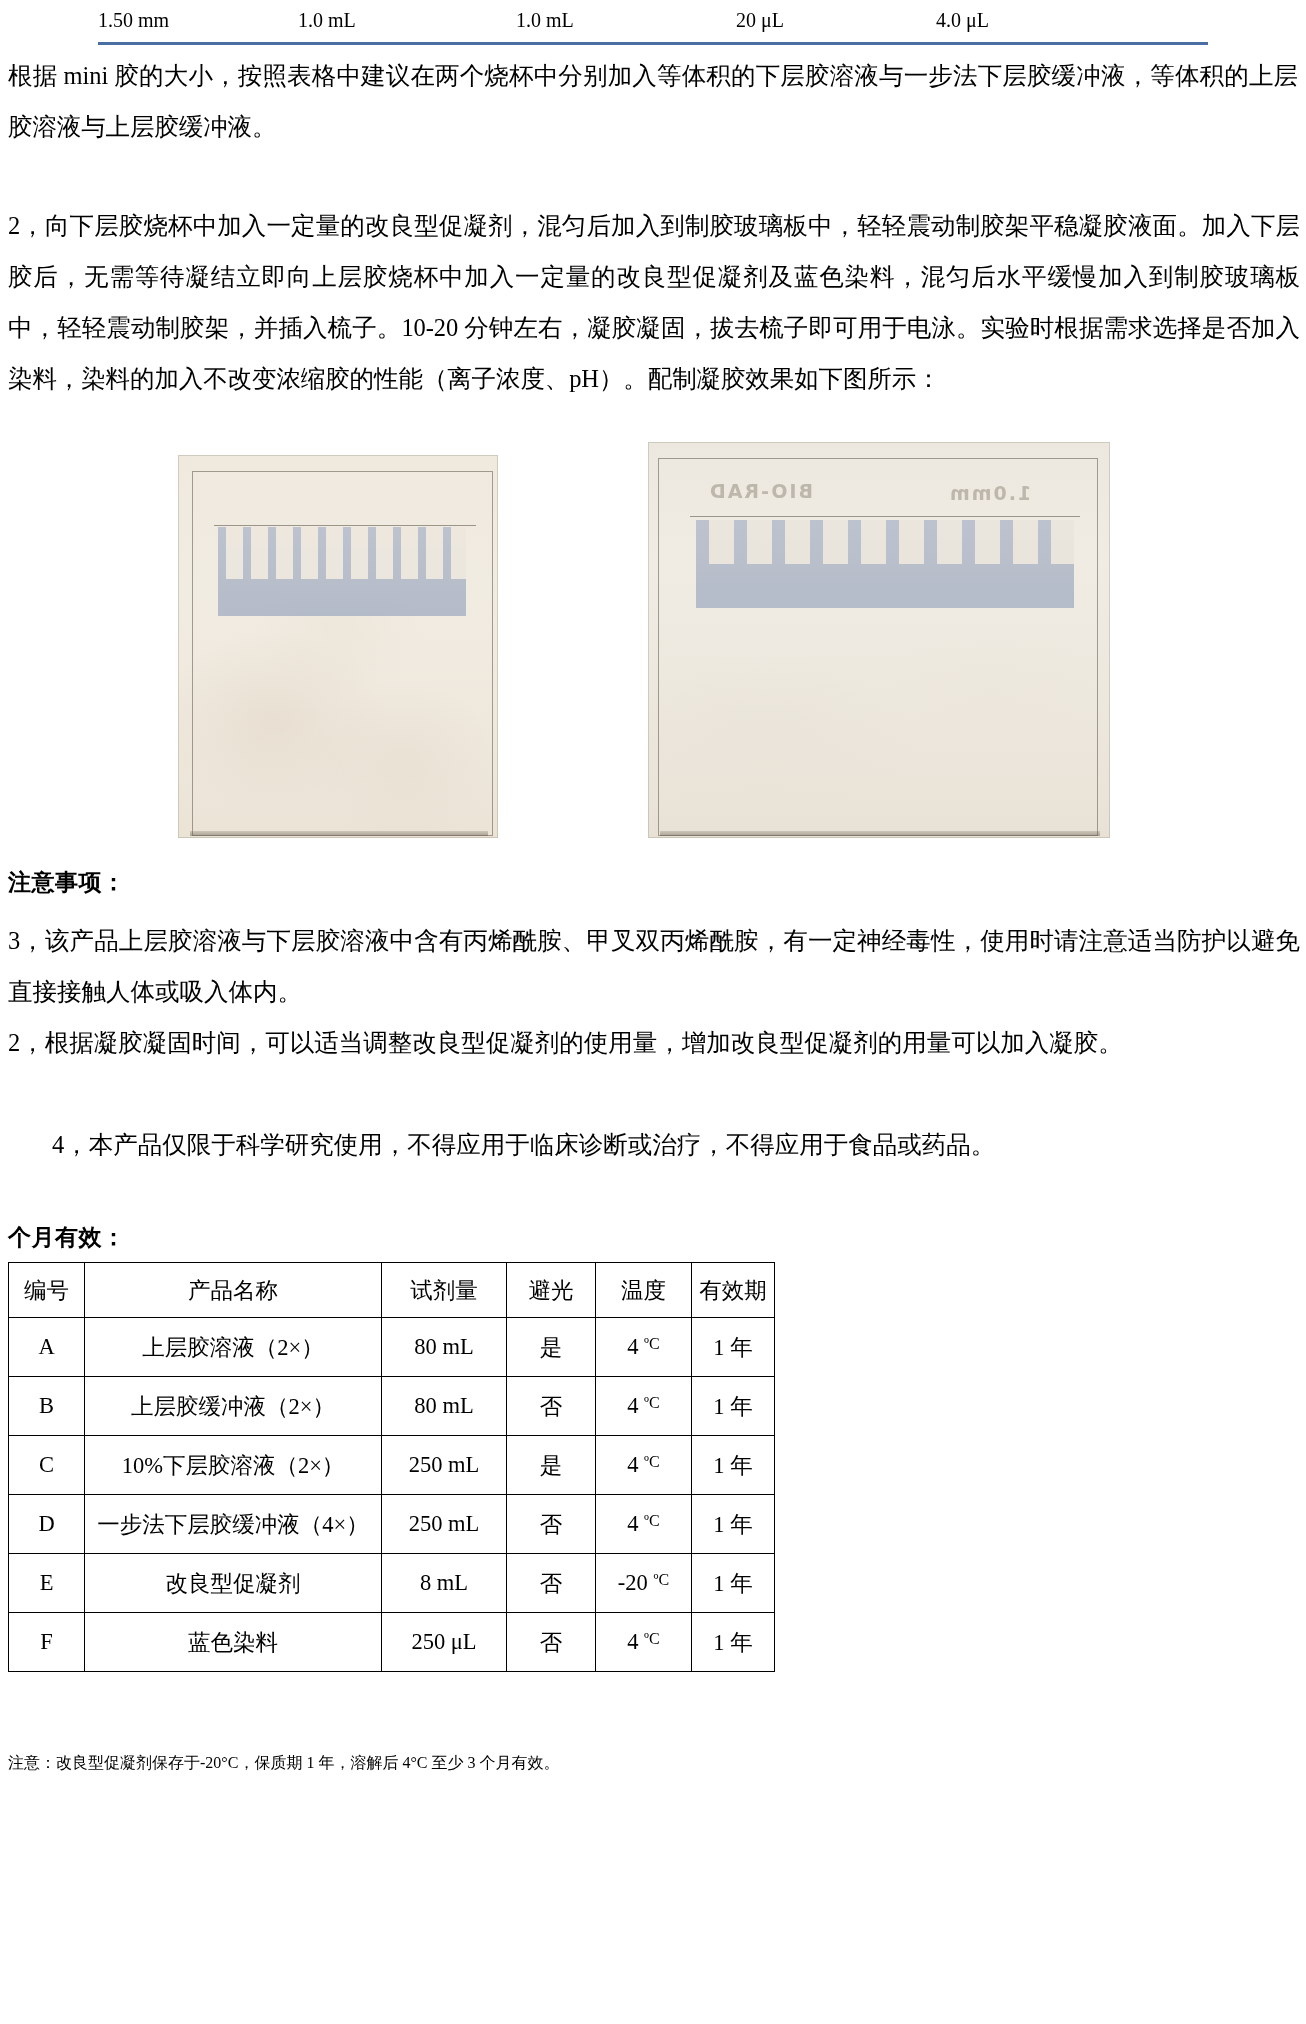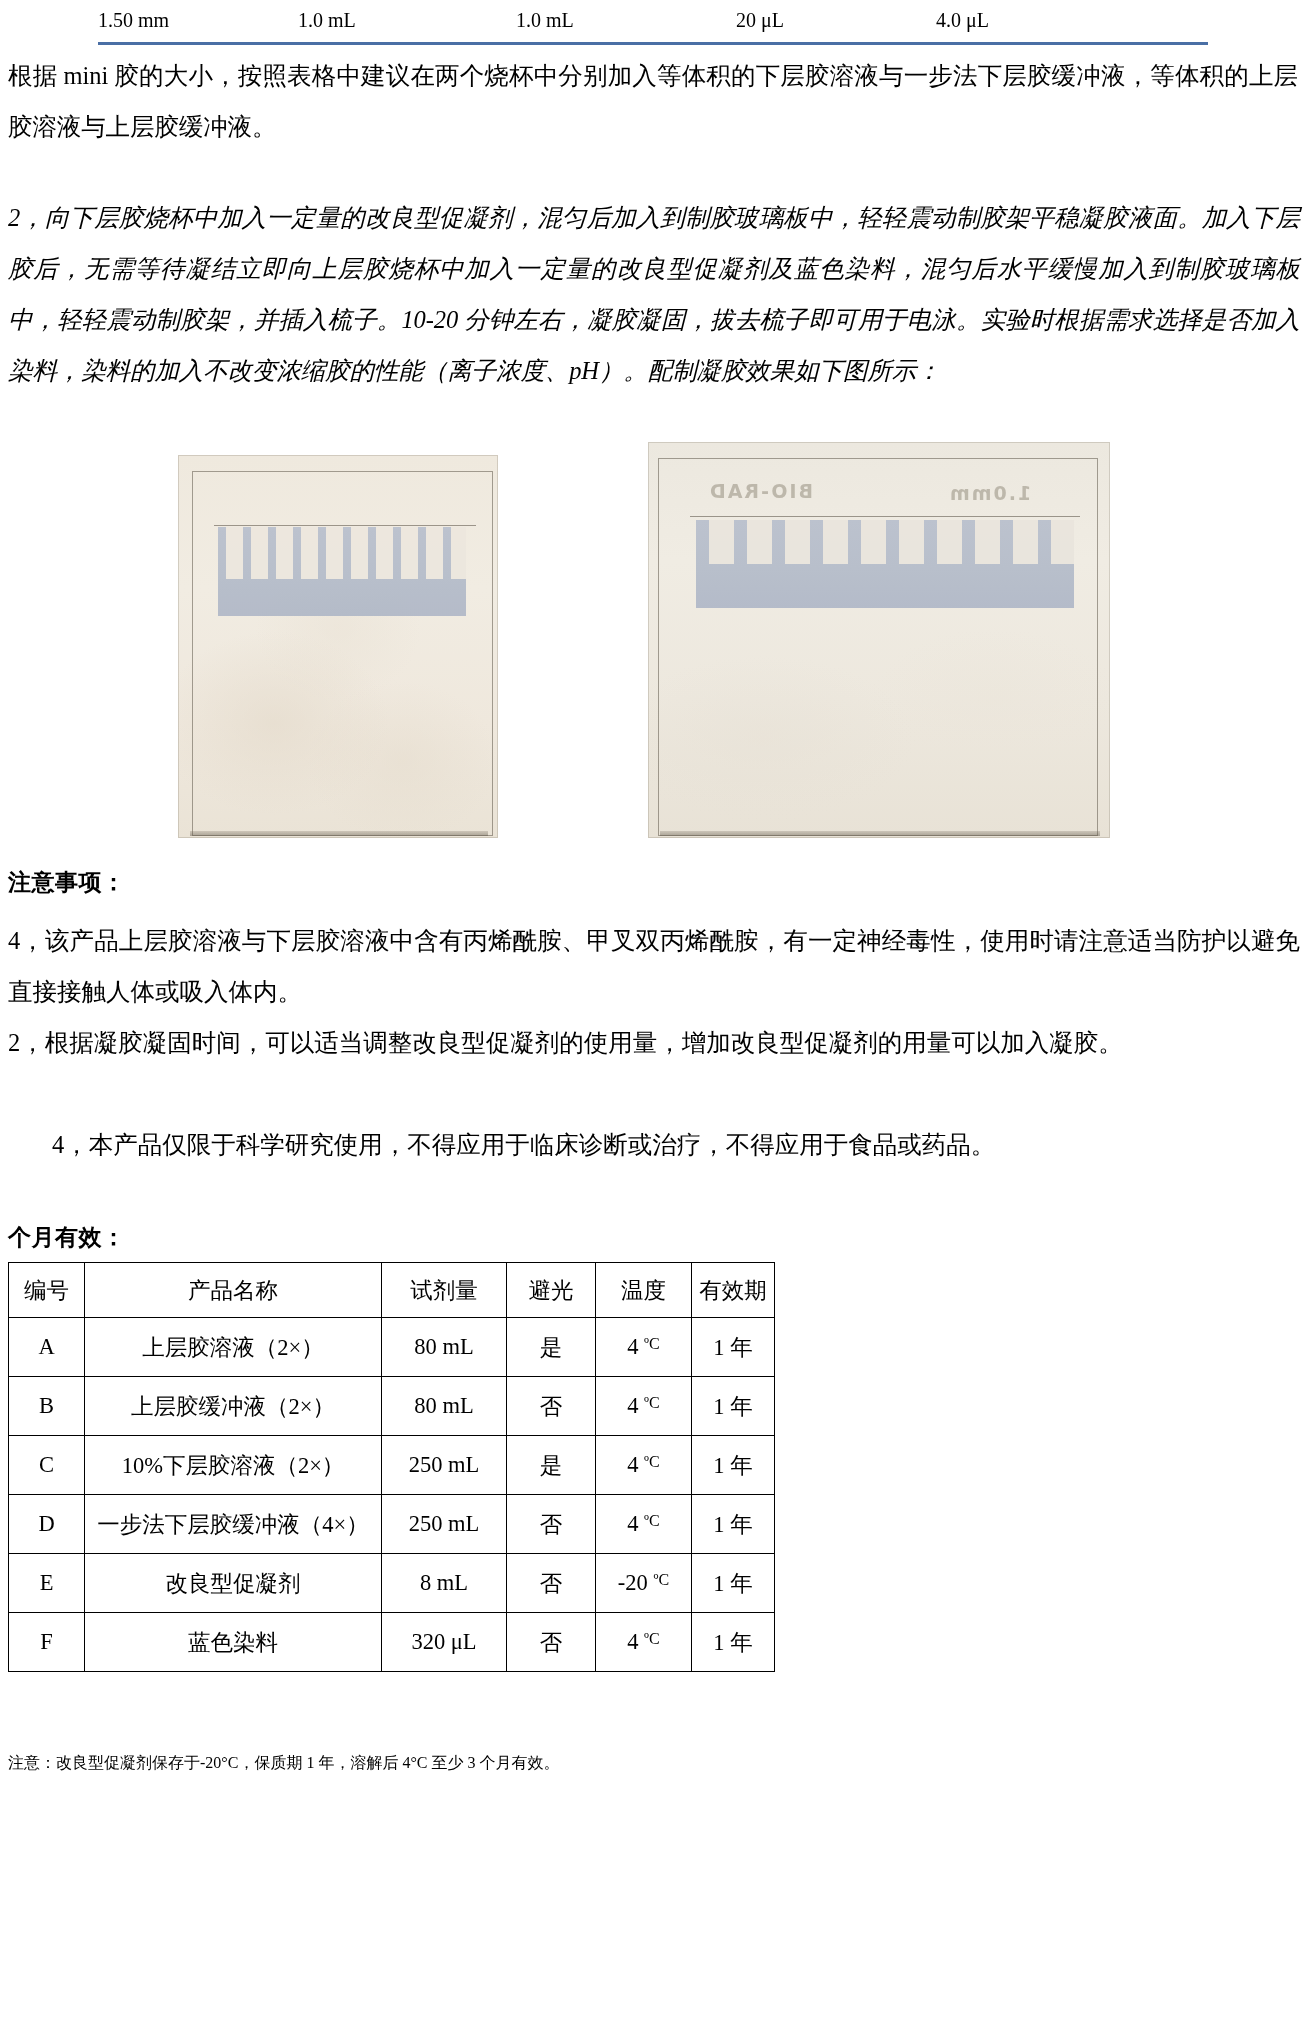--- a/index.html
+++ b/index.html
@@ -61,21 +61,21 @@
   
   .para {
     position: absolute;
     font-size: 24.5px;
     line-height: 51px;
     letter-spacing: -0.1px;
     text-align: justify;
     text-justify: inter-character;
   }
   #para-intro   { left: 8px;  top: 50px;  width: 1290px; }
-  #para-step2   { left: 8px;  top: 192px; width: 1292px; font-style: italic; }
+  #para-step2   { left: 8px;  top: 200px; width: 1292px; }
 
   .section-heading {
     position: absolute;
     font-family: "DejaVu Sans", "Liberation Sans", sans-serif;
     font-weight: bold;
     font-size: 23px;
     line-height: 34px;
     letter-spacing: 0.5px;
   }
   #heading-notice  { left: 8px; top: 865px; }
@@ -285,21 +285,21 @@
         <div class="well" style="left:279px;width:25px; height:44px;"></div>
         <div class="well" style="left:317px;width:25px; height:44px;"></div>
         <div class="well" style="left:355px;width:23px; height:44px;"></div>
       </div>
       <div class="bottom-lip"></div>
     </div>
 
   </div>
 
   <div class="section-heading" id="heading-notice">注意事项：</div>
-  <div class="note-line" id="note-1">4，该产品上层胶溶液与下层胶溶液中含有丙烯酰胺、甲叉双丙烯酰胺，有一定神经毒性，使用时请注意适当防护以避免直接接触人体或吸入体内。</div>
+  <div class="note-line" id="note-1">3，该产品上层胶溶液与下层胶溶液中含有丙烯酰胺、甲叉双丙烯酰胺，有一定神经毒性，使用时请注意适当防护以避免直接接触人体或吸入体内。</div>
   <div class="note-line" id="note-2">2，根据凝胶凝固时间，可以适当调整改良型促凝剂的使用量，增加改良型促凝剂的用量可以加入凝胶。</div>
   <div class="note-line" id="note-4">4，本产品仅限于科学研究使用，不得应用于临床诊断或治疗，不得应用于食品或药品。</div>
 
   <div class="section-heading" id="heading-packing">个月有效：</div>
 
   <table class="packing">
     <colgroup>
       <col class="col-id">
         <col class="col-name">
         <col class="col-amt">
@@ -358,21 +358,21 @@
         <td>改良型促凝剂</td>
         <td>8 mL</td>
         <td>否</td>
         <td><span>-20 </span><span class="deg">ºC</span></td>
         <td>1 年</td>
       </tr>
 
       <tr>
         <td>F</td>
         <td>蓝色染料</td>
-        <td>320 μL</td>
+        <td>250 μL</td>
         <td>否</td>
         <td><span>4 </span><span class="deg">ºC</span></td>
         <td>1 年</td>
       </tr>
     </tbody>
   </table>
 
   <div class="table-note">注意：改良型促凝剂保存于-20°C，保质期 1 年，溶解后 4°C 至少 3 个月有效。</div>
 
 </div>

